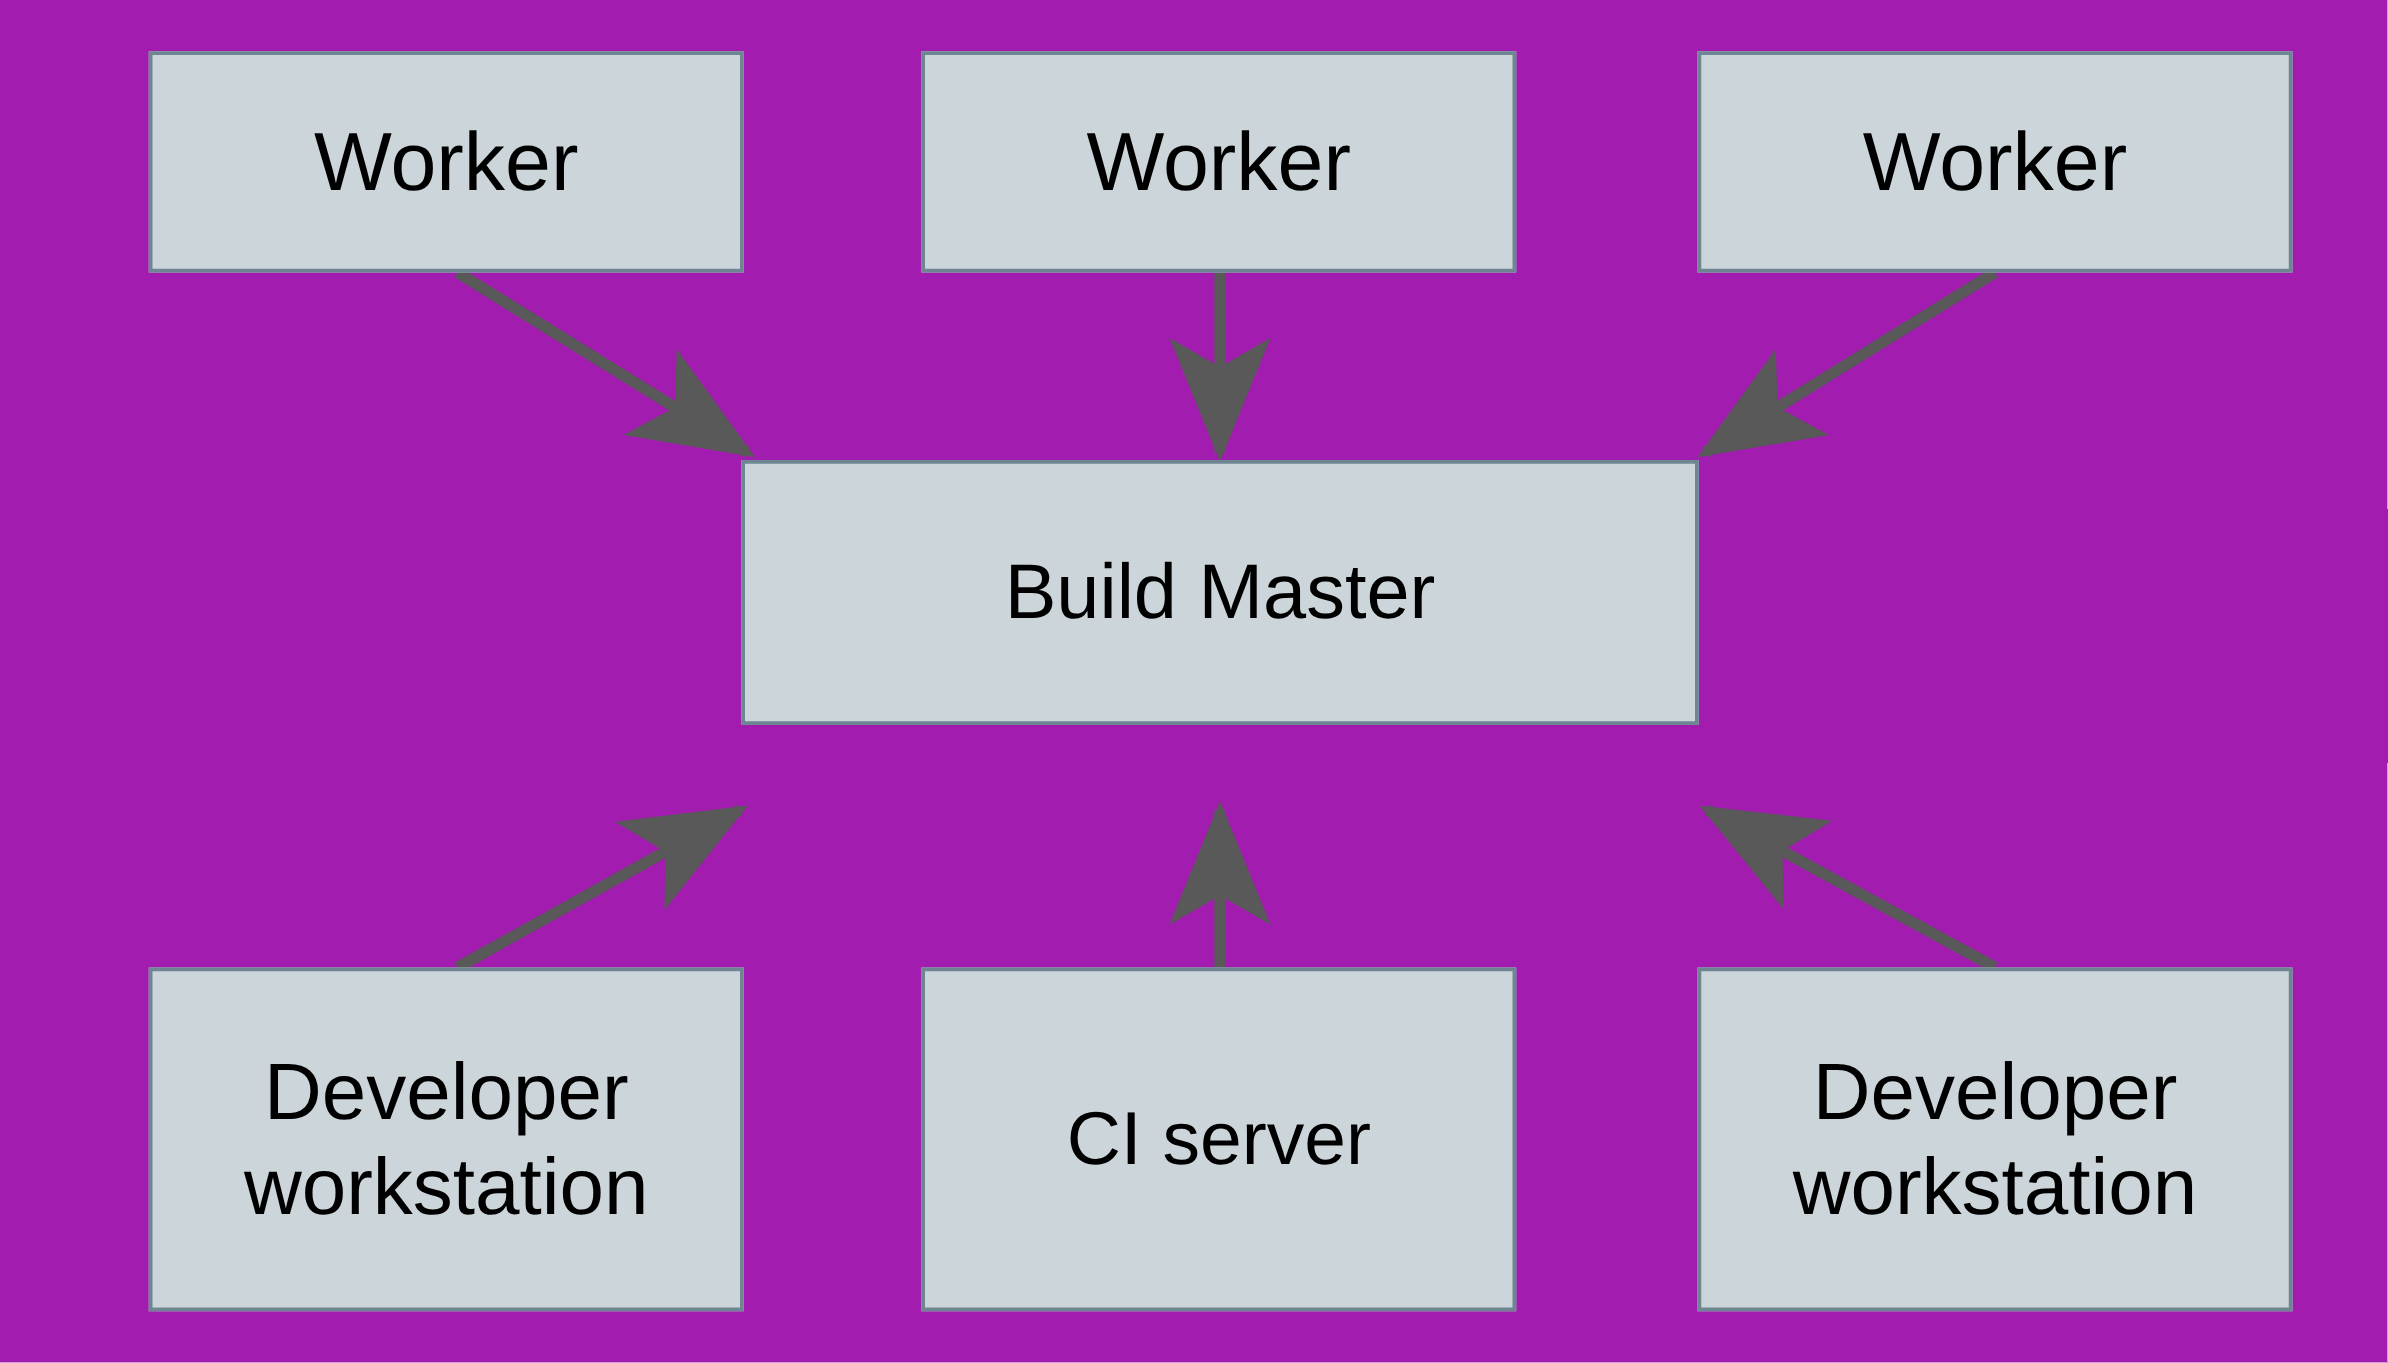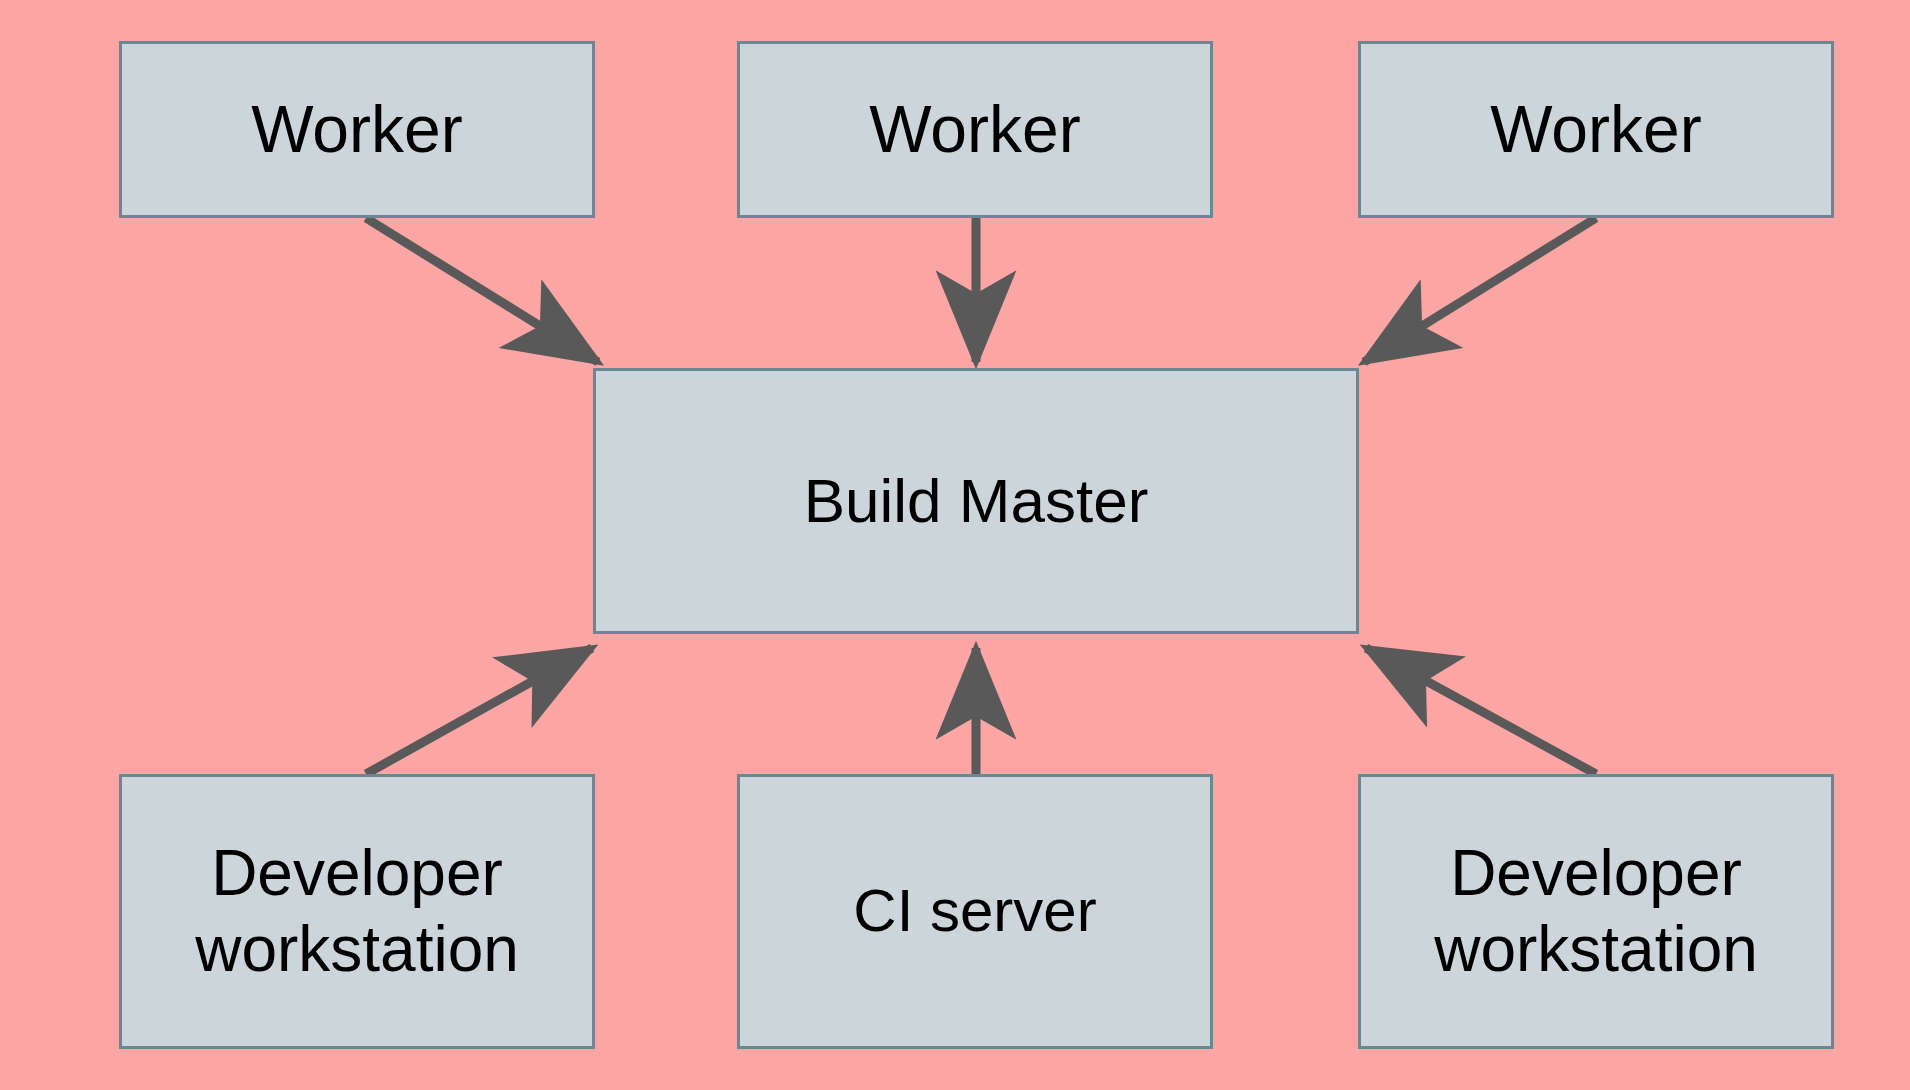--- a/index.html
+++ b/index.html
@@ -9,21 +9,21 @@
     background: #ffffff;
   }
   body {
     font-family: "Liberation Sans", sans-serif;
     -webkit-font-smoothing: antialiased;
   }
   #diagram-canvas {
     position: relative;
     width: 1910px;
     height: 1090px;
-    background: #fca5a5;
+    background: #a21caf;
     overflow: hidden;
   }
   #edge-layer {
     position: absolute;
     left: 0;
     top: 0;
     width: 1910px;
     height: 1090px;
     pointer-events: none;
   }
@@ -45,21 +45,21 @@
     display: block;
     padding: 0 8px;
   }
 
   
   .node-worker-1 { left: 119px;  top: 41px;  width: 476px; height: 177px; font-size: 66px; }
   .node-worker-2 { left: 737px;  top: 41px;  width: 476px; height: 177px; font-size: 66px; }
   .node-worker-3 { left: 1358px; top: 41px;  width: 476px; height: 177px; font-size: 66px; }
 
   
-  .node-build-master { left: 593px; top: 368px; width: 766px; height: 266px; font-size: 62px; }
+  .node-build-master { left: 593px; top: 368px; width: 766px; height: 212px; font-size: 62px; }
 
   
   .node-dev-1  { left: 119px;  top: 774px; width: 476px; height: 275px; font-size: 64px; }
   .node-ci     { left: 737px;  top: 774px; width: 476px; height: 275px; font-size: 60px; }
   .node-dev-2  { left: 1358px; top: 774px; width: 476px; height: 275px; font-size: 64px; }
 </style>
 </head>
 <body>
 
 <div id="diagram-canvas">

